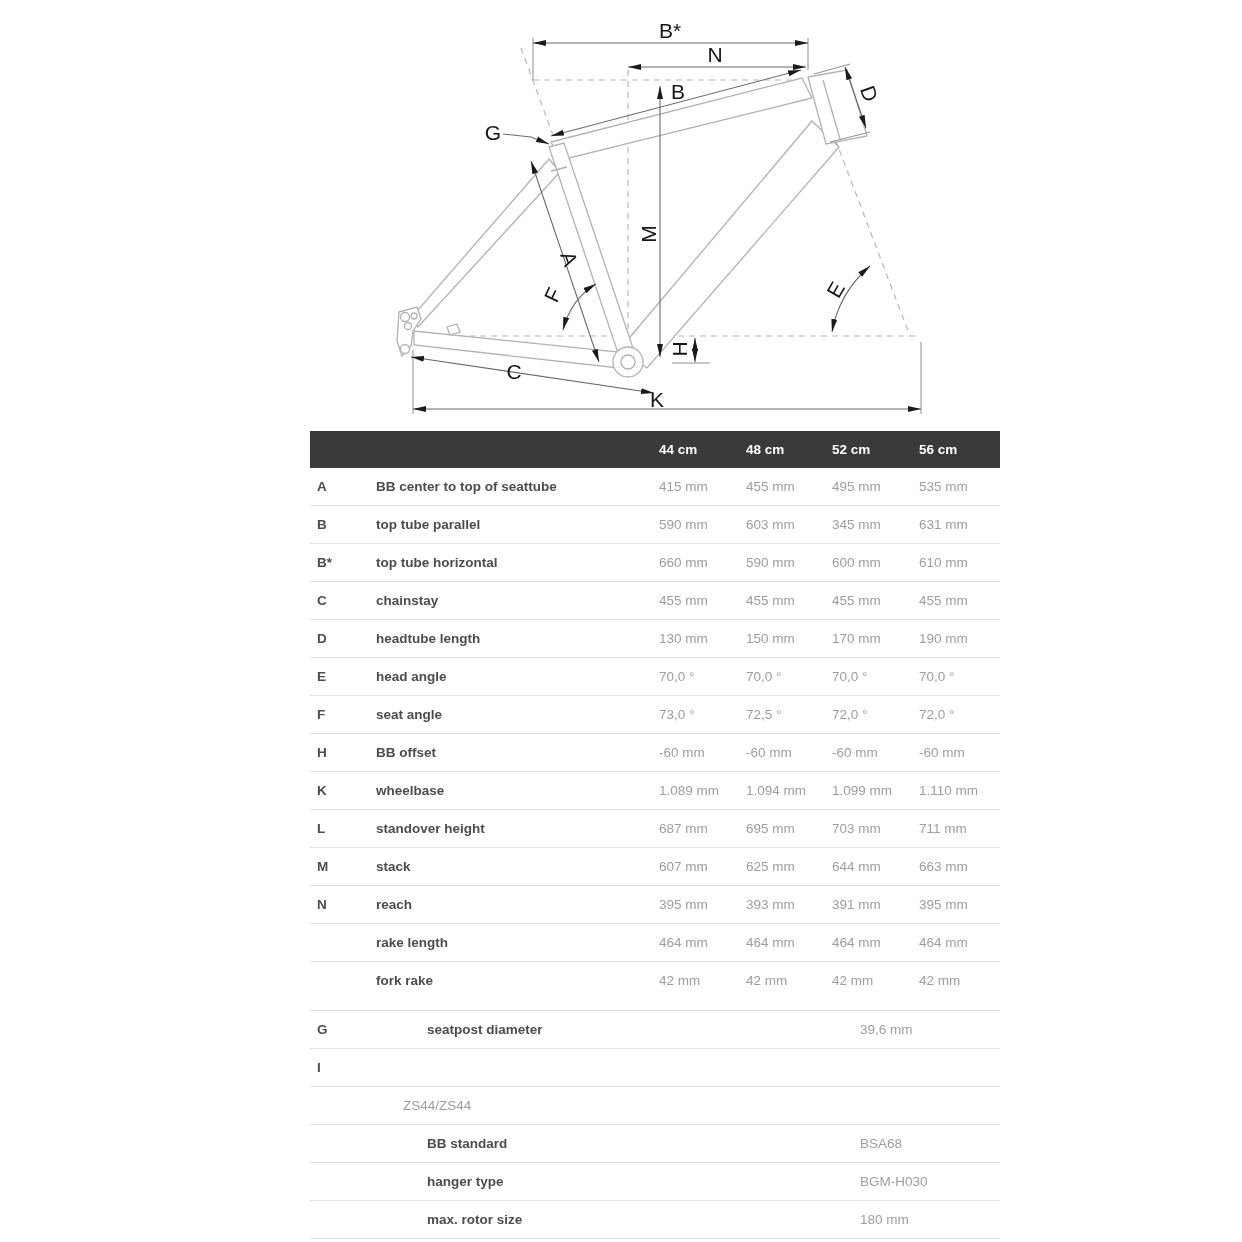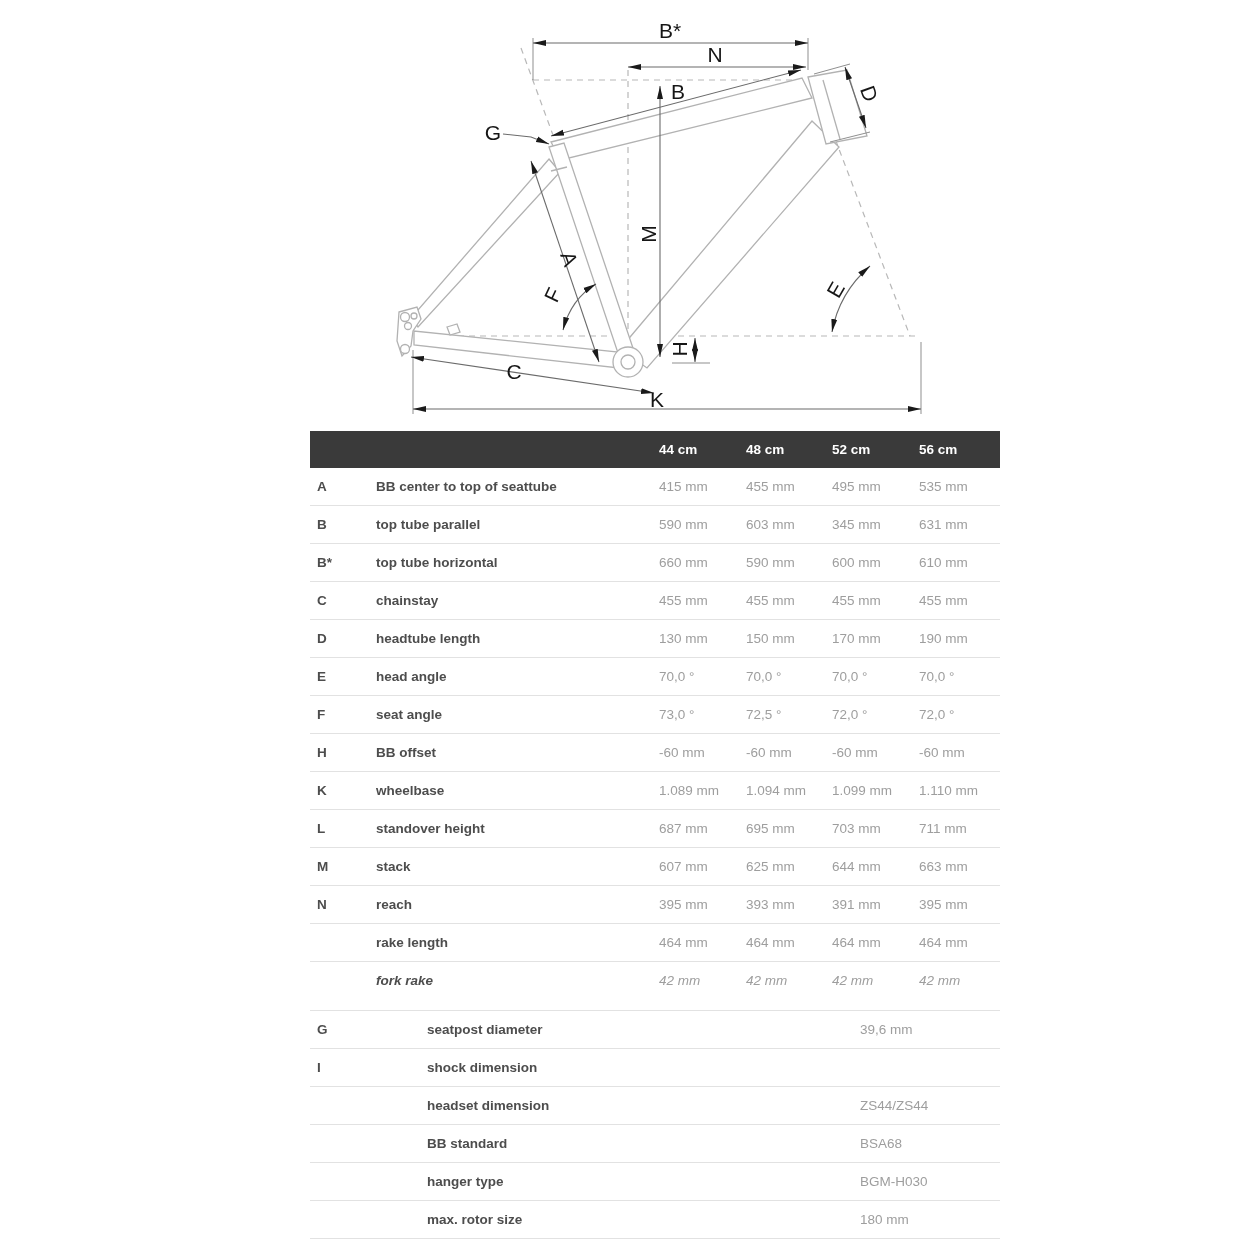--- a/index.html
+++ b/index.html
@@ -12,21 +12,21 @@
         font-family:"Liberation Sans",sans-serif;}
   #diagram{position:absolute;left:0;top:0;}
   .dim-label{font-family:"Liberation Sans",sans-serif;font-size:21px;fill:var(--diagram-text);}
   
   #geo-table{position:absolute;left:310px;top:431px;width:690px;font-size:13.5px;}
   .header-row{display:grid;grid-template-columns:42px 307px 87px 86px 87px 1fr;
       height:37px;align-items:center;background:var(--header-bg);color:var(--header-text);
       font-weight:bold;}
   .trow{display:grid;grid-template-columns:42px 307px 87px 86px 87px 1fr;height:37px;
       align-items:center;border-bottom:1px solid var(--row-border);}
-  .trow:last-child{border-bottom:none;font-style:italic;}
+  .trow:last-child{border-bottom:none;}
   .letter{padding-left:7px;font-weight:bold;color:var(--label-text);}
   .rlabel{font-weight:bold;color:var(--label-text);padding-left:24px;}
   .rvalue{color:var(--value-text);}
   
   #extra-table{position:absolute;left:310px;top:1010px;width:690px;font-size:13.5px;}
   .xrow{display:grid;grid-template-columns:93px 457px 1fr;height:37px;align-items:center;
       border-top:1px solid var(--row-border);}
   .xrow:last-child{border-bottom:1px solid var(--row-border);}
 </style>
 </head>
@@ -238,26 +238,24 @@
   </div>
 
   <div id="extra-table">
       <div class="xrow">
         <span class="letter">G</span>
         <span class="rlabel">seatpost diameter</span>
         <span class="rvalue">39,6 mm</span>
       </div>
       <div class="xrow">
         <span class="letter">I</span>
-        <span class="rlabel">shock dimension</span>
         <span class="rvalue"></span>
       </div>
       <div class="xrow">
         <span class="letter"></span>
-        <span class="rlabel">headset dimension</span>
         <span class="rvalue">ZS44/ZS44</span>
       </div>
       <div class="xrow">
         <span class="letter"></span>
         <span class="rlabel">BB standard</span>
         <span class="rvalue">BSA68</span>
       </div>
       <div class="xrow">
         <span class="letter"></span>
         <span class="rlabel">hanger type</span>

